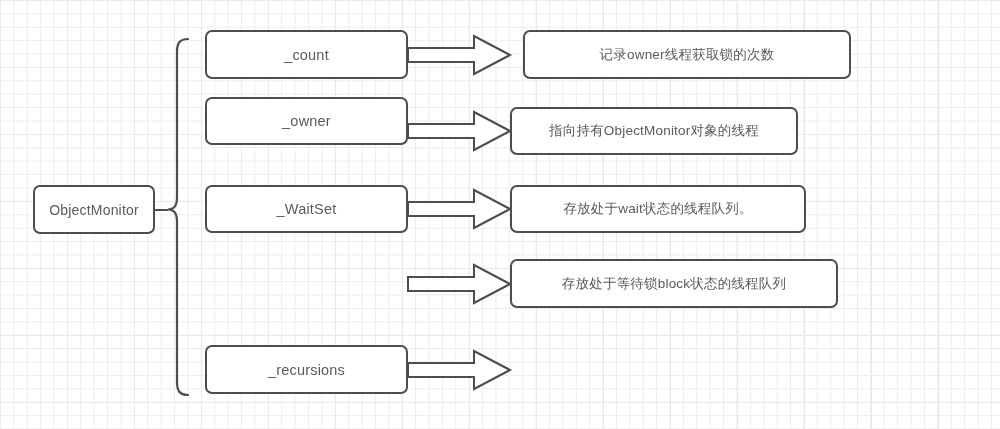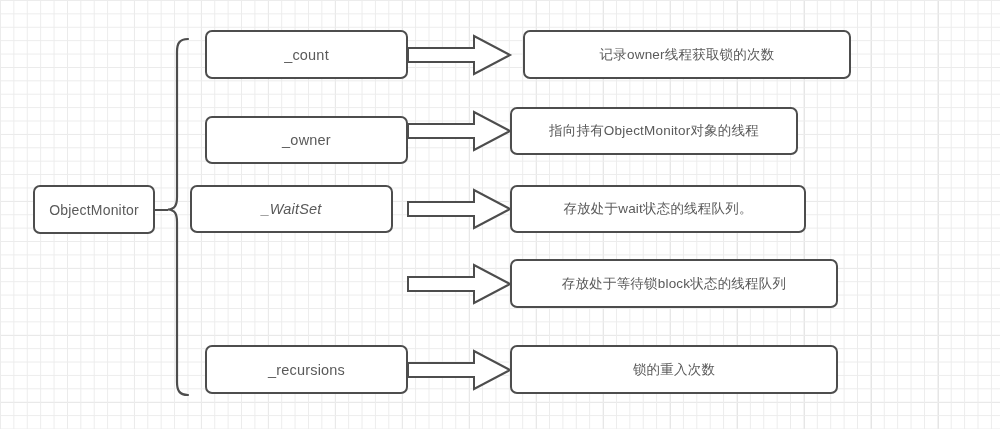--- a/index.html
+++ b/index.html
@@ -103,31 +103,31 @@
   <div class="node field" style="left:205px; top:30px; width:203px; height:49px;">
     <span>_count</span>
   </div>
   <svg class="arrow-svg" width="104" height="40" viewBox="0 0 104 40" style="left:408px; top:34.5px;">
     <path class="arrow-shape" d="M 0 13 L 66 13 L 66 1 L 102 20 L 66 39 L 66 27 L 0 27 Z"></path>
   </svg>
   <div class="node desc" style="left:510px; top:30px; width:328px; height:49px;margin-left:13px;">
     <span>记录owner线程获取锁的次数</span>
   </div>
 
-  <div class="node field" style="left:205px; top:116px; width:203px; height:48px;">
+  <div class="node field" style="left:205px; top:97px; width:203px; height:48px;">
     <span>_owner</span>
   </div>
   <svg class="arrow-svg" width="104" height="40" viewBox="0 0 104 40" style="left:408px; top:111px;">
     <path class="arrow-shape" d="M 0 13 L 66 13 L 66 1 L 102 20 L 66 39 L 66 27 L 0 27 Z"></path>
   </svg>
   <div class="node desc" style="left:510px; top:107px; width:288px; height:48px;">
     <span>指向持有ObjectMonitor对象的线程</span>
   </div>
 
-  <div class="node field" style="left:190px; top:185px; width:203px; height:48px;font-style:italic;">
+  <div class="node field" style="left:205px; top:185px; width:203px; height:48px;">
     <span>_WaitSet</span>
   </div>
   <svg class="arrow-svg" width="104" height="40" viewBox="0 0 104 40" style="left:408px; top:189px;">
     <path class="arrow-shape" d="M 0 13 L 66 13 L 66 1 L 102 20 L 66 39 L 66 27 L 0 27 Z"></path>
   </svg>
   <div class="node desc" style="left:510px; top:185px; width:296px; height:48px;">
     <span>存放处于wait状态的线程队列。</span>
   </div>
 
   <svg class="arrow-svg" width="104" height="40" viewBox="0 0 104 40" style="left:408px; top:263.5px;">
@@ -136,17 +136,14 @@
   <div class="node field" style="left:205px; top:345px; width:203px; height:49px;">
     <span>_recursions</span>
   </div>
 
   <div class="node desc" style="left:510px; top:259px; width:328px; height:49px;">
     <span>存放处于等待锁block状态的线程队列</span>
   </div>
   <svg class="arrow-svg" width="104" height="40" viewBox="0 0 104 40" style="left:408px; top:349.5px;">
     <path class="arrow-shape" d="M 0 13 L 66 13 L 66 1 L 102 20 L 66 39 L 66 27 L 0 27 Z"></path>
   </svg>
-  <div class="node desc" style="left:510px; top:345px; width:328px; height:49px;">
-    <span>锁的重入次数</span>
-  </div>
 
 </div>
 
 </body></html>

